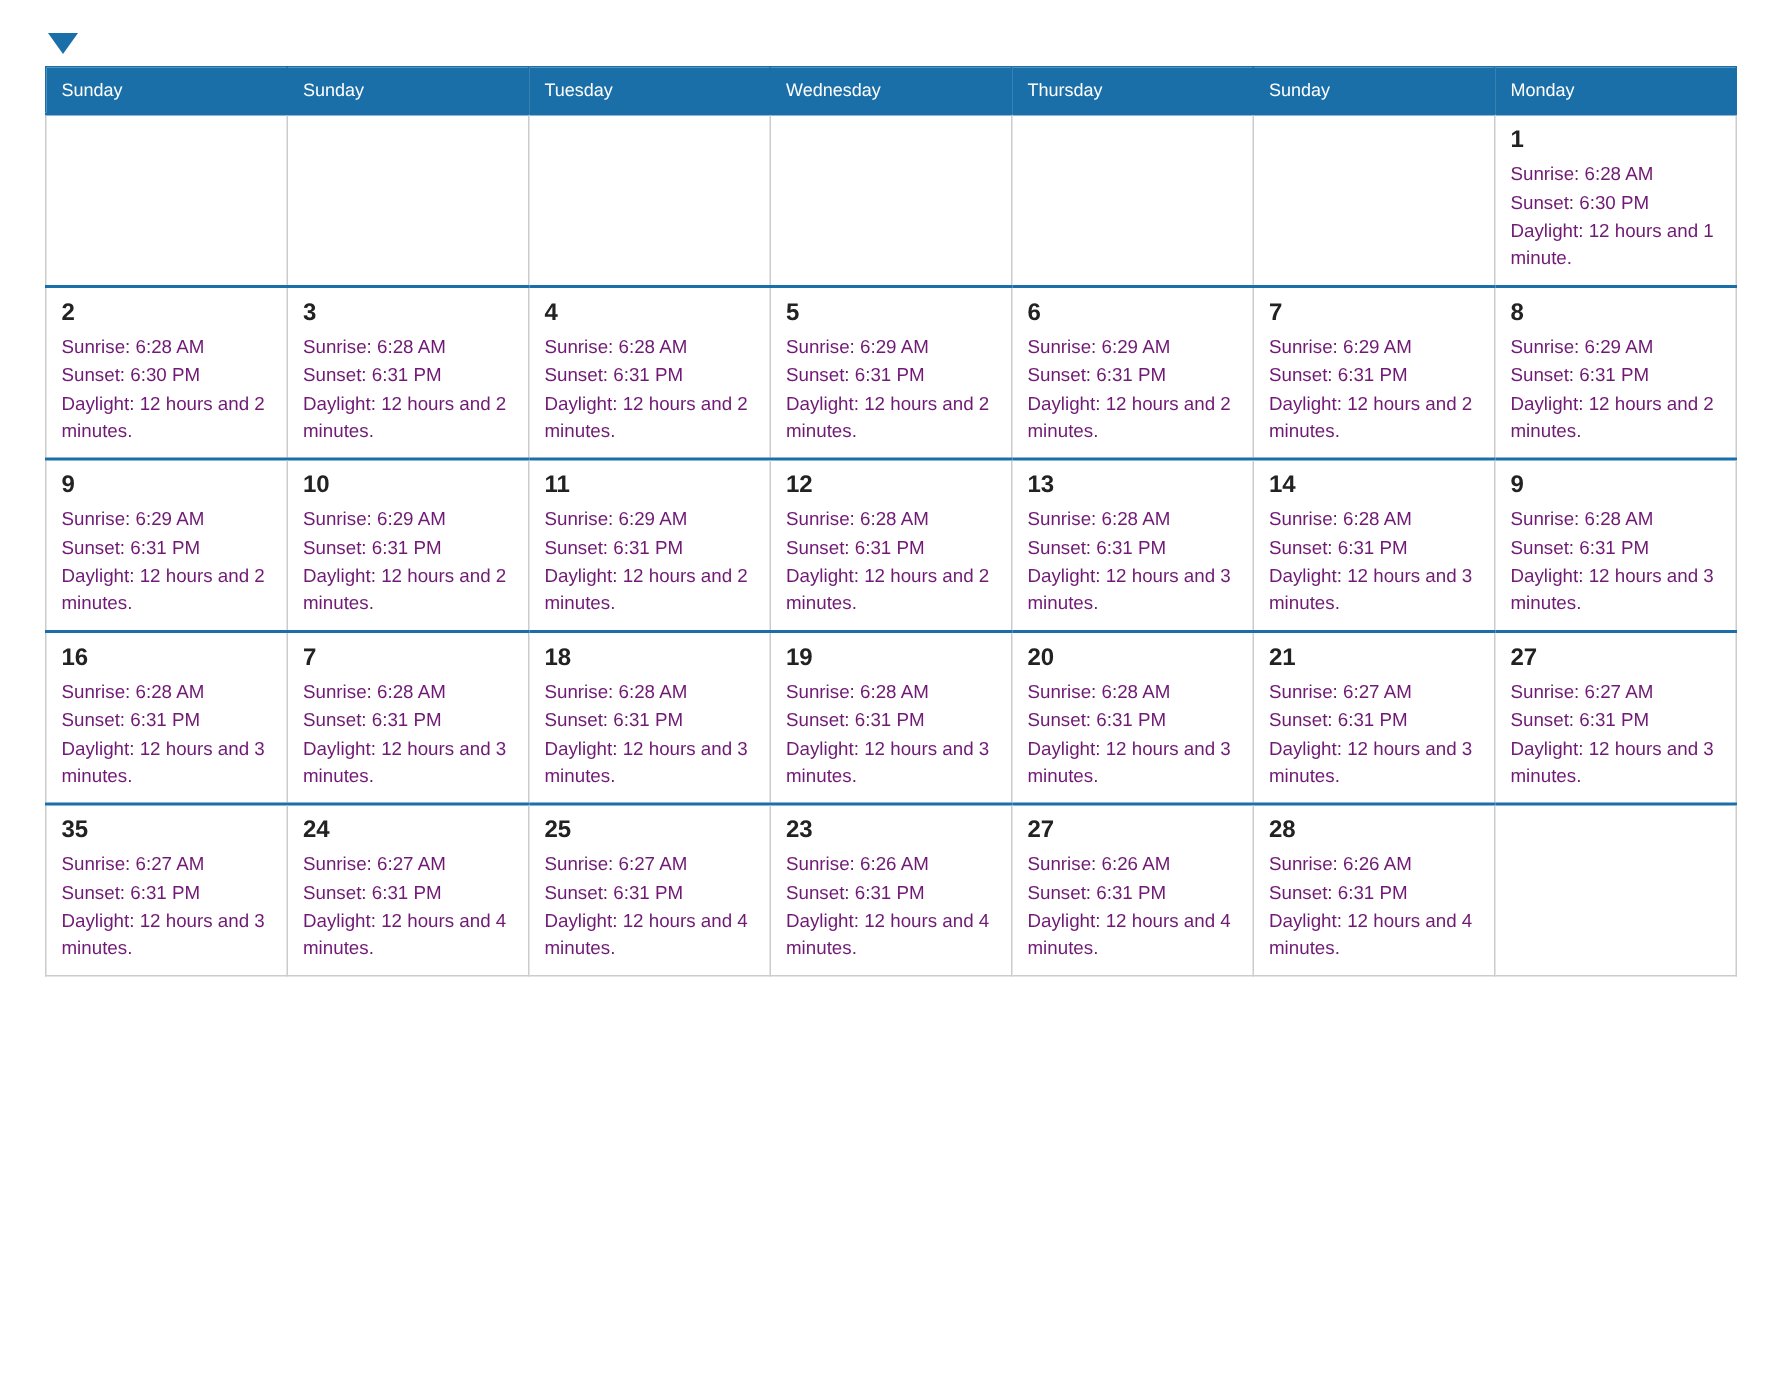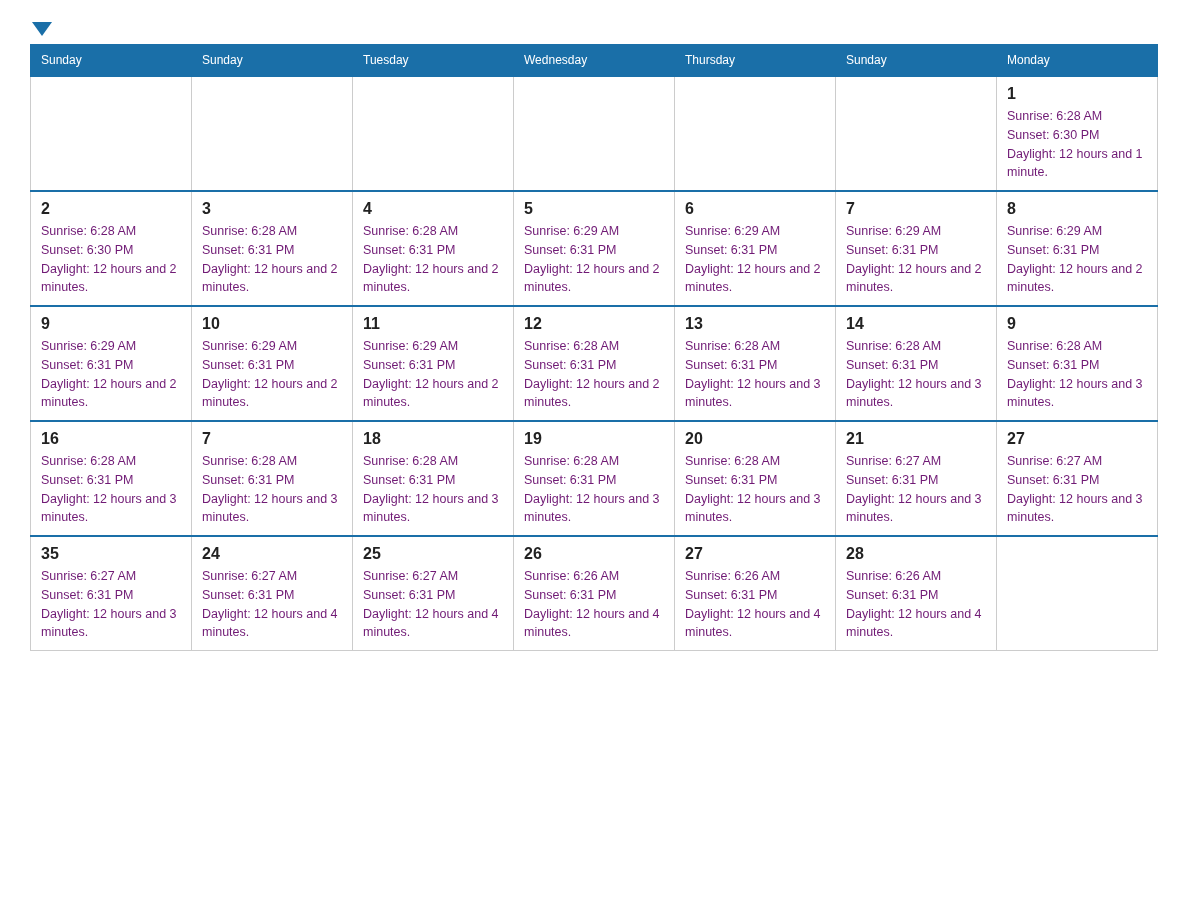--- a/index.html
+++ b/index.html
@@ -243,21 +243,21 @@
         </td>
         <td>
           <span class="day-number">24</span>
           <div class="day-info">Sunrise: 6:27 AM<br>Sunset: 6:31 PM<br>Daylight: 12 hours and 4 minutes.</div>
         </td>
         <td>
           <span class="day-number">25</span>
           <div class="day-info">Sunrise: 6:27 AM<br>Sunset: 6:31 PM<br>Daylight: 12 hours and 4 minutes.</div>
         </td>
         <td>
-          <span class="day-number">26</span>
+          <span class="day-number">23</span>
           <div class="day-info">Sunrise: 6:26 AM<br>Sunset: 6:31 PM<br>Daylight: 12 hours and 4 minutes.</div>
         </td>
         <td>
           <span class="day-number">27</span>
           <div class="day-info">Sunrise: 6:26 AM<br>Sunset: 6:31 PM<br>Daylight: 12 hours and 4 minutes.</div>
         </td>
         <td>
           <span class="day-number">28</span>
           <div class="day-info">Sunrise: 6:26 AM<br>Sunset: 6:31 PM<br>Daylight: 12 hours and 4 minutes.</div>
         </td>

